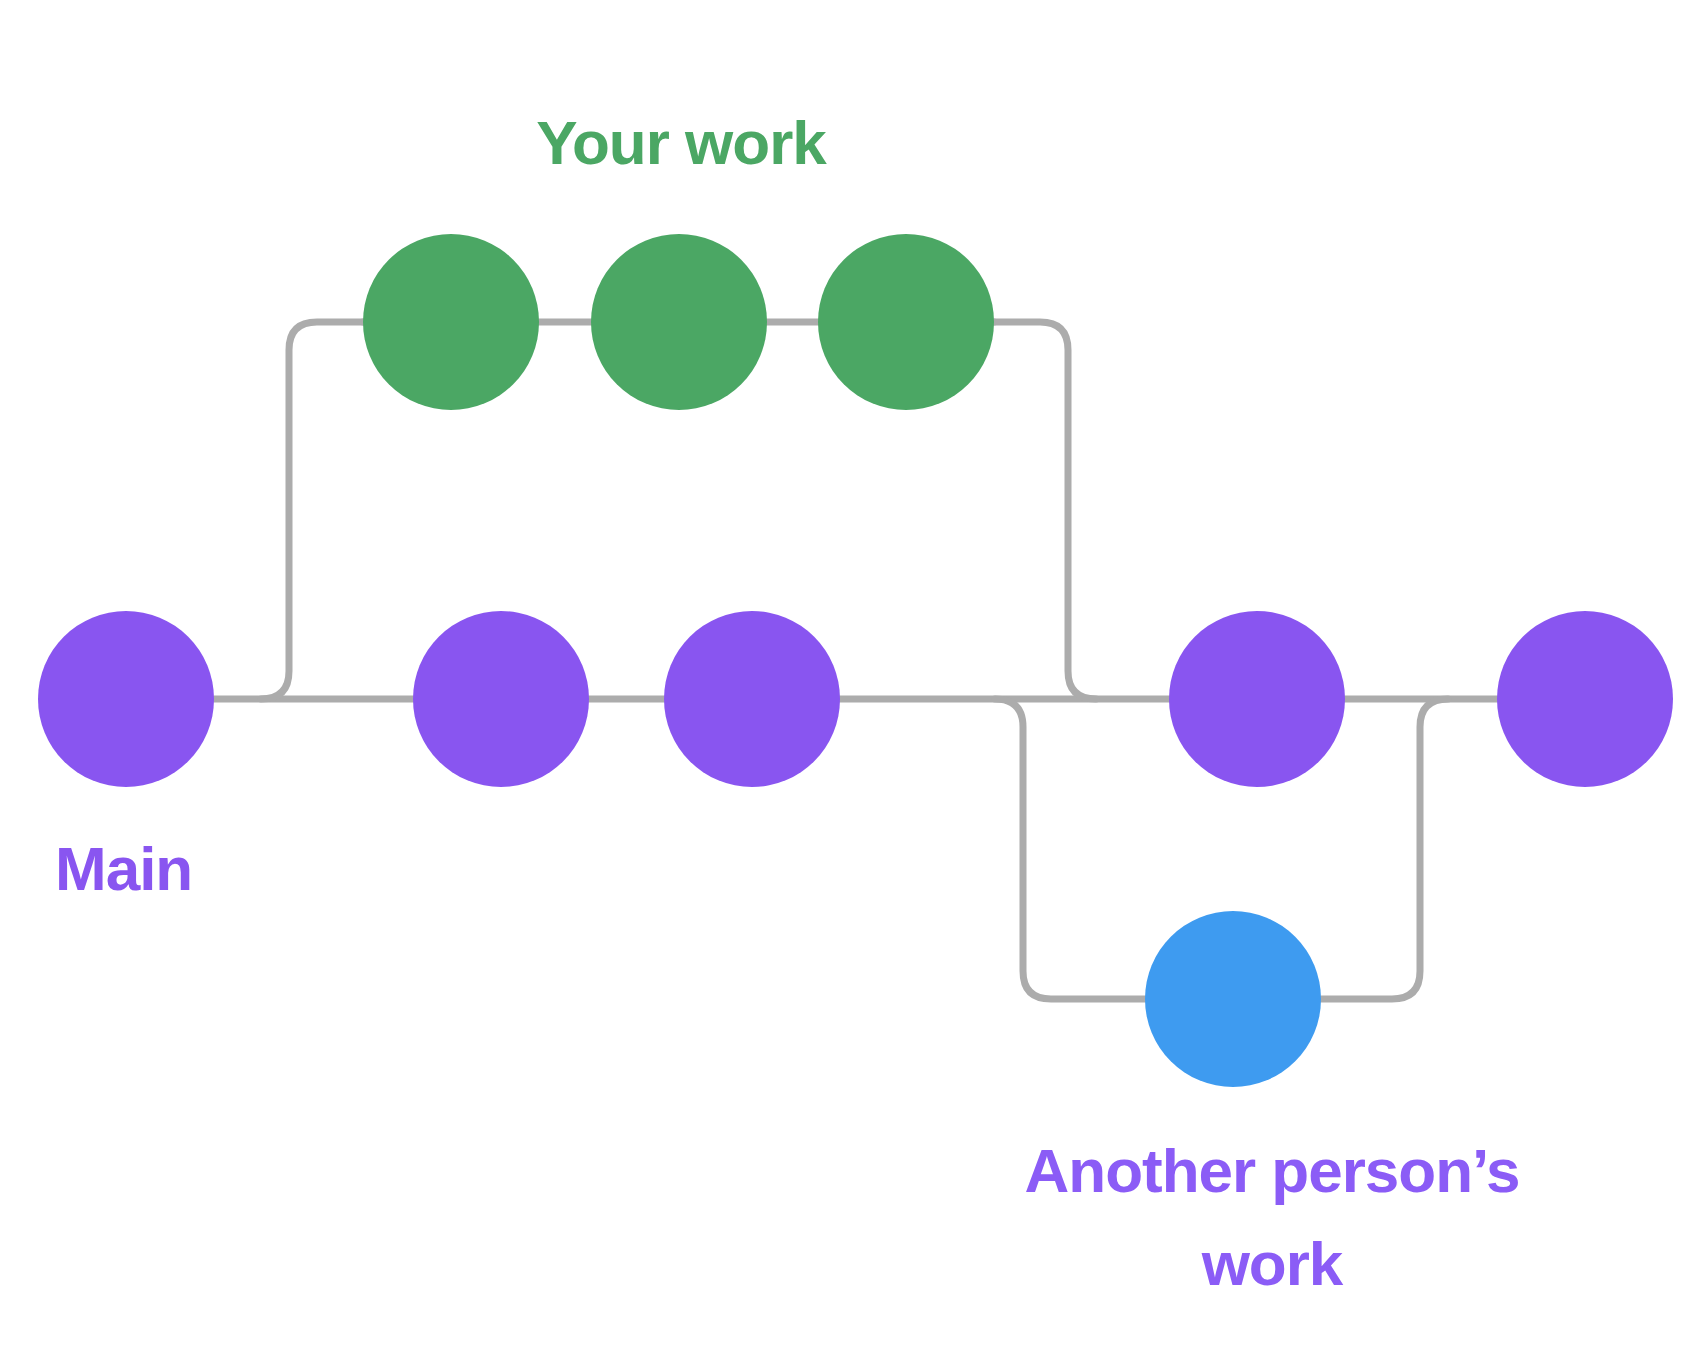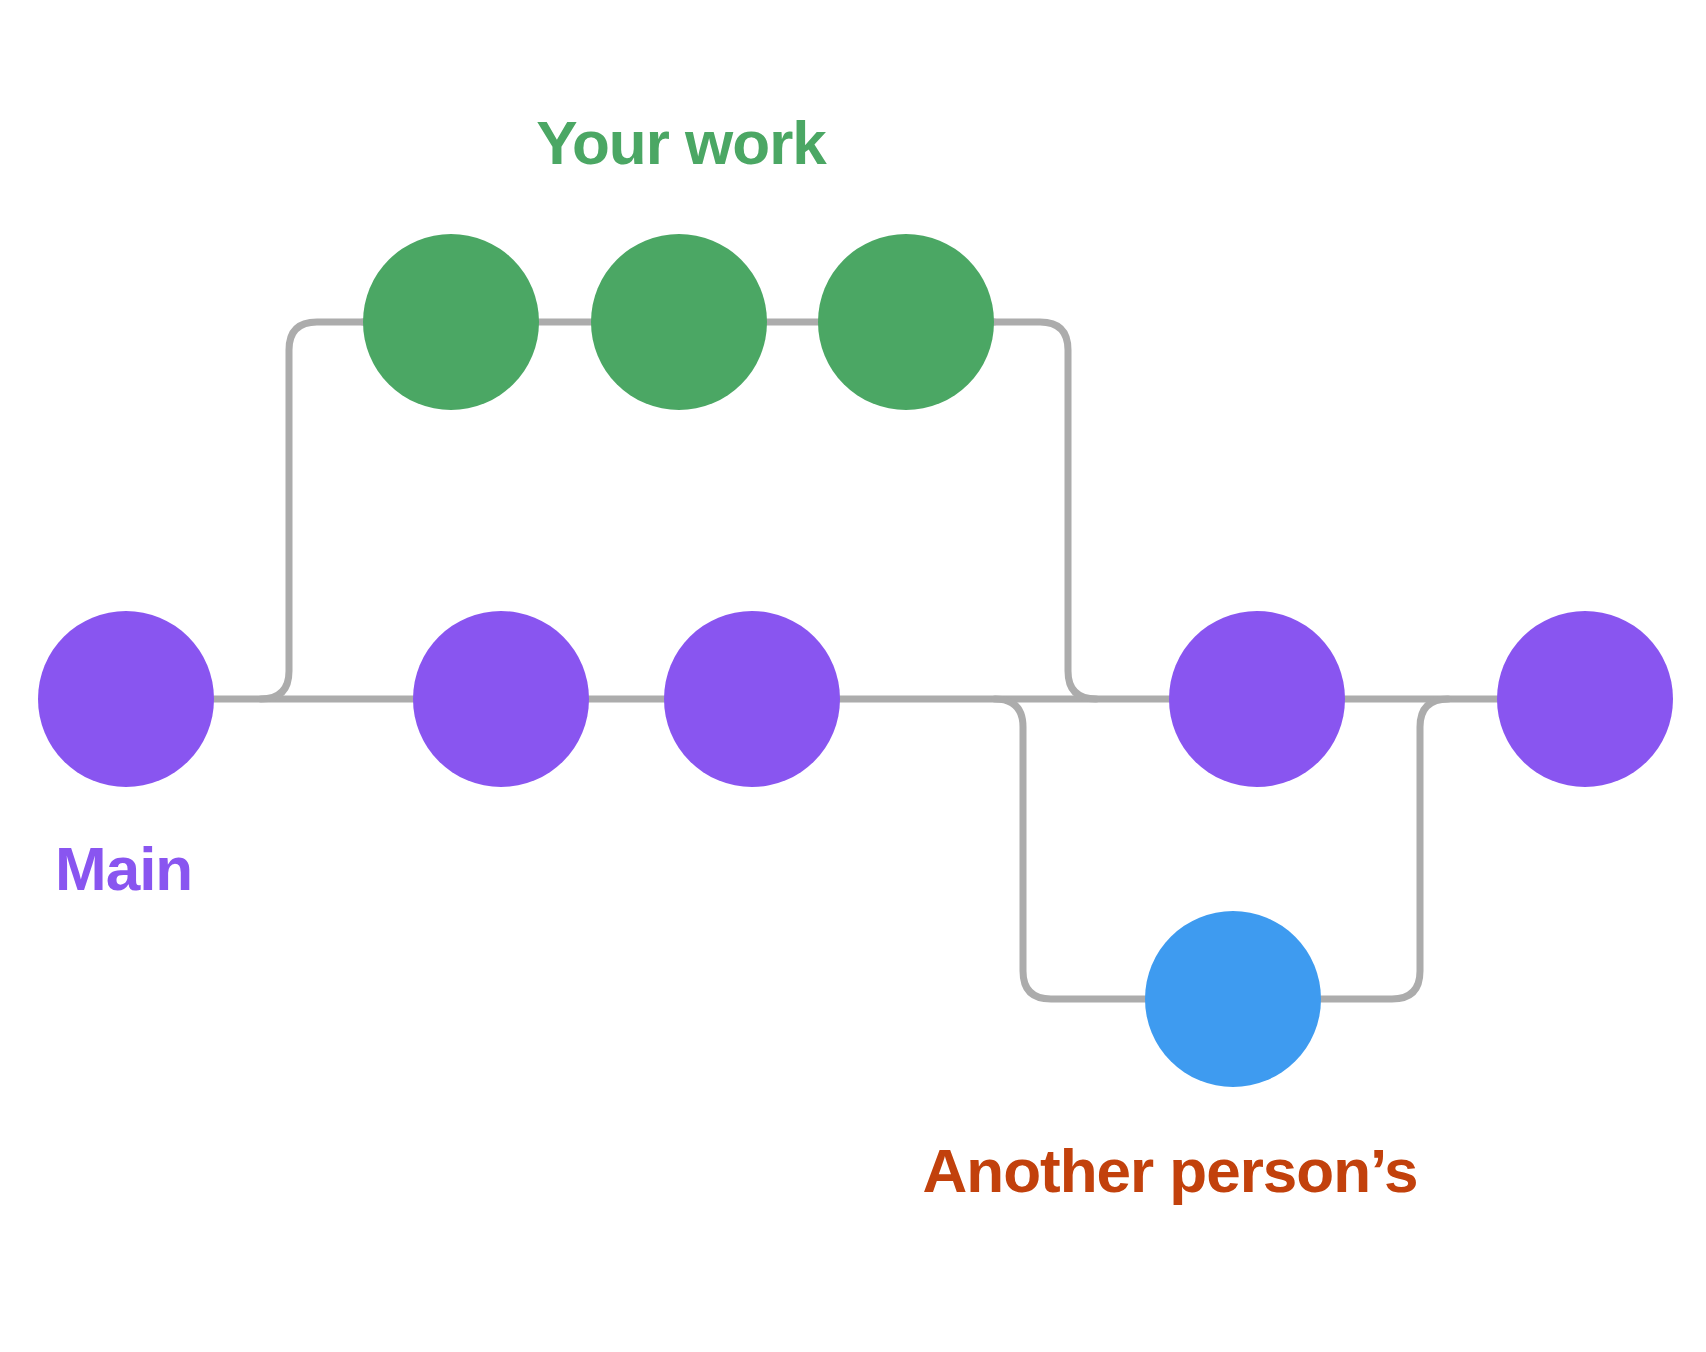--- a/index.html
+++ b/index.html
@@ -83,17 +83,18 @@
 
     <g>
       <circle cx="1233" cy="999" r="88" fill="#3e9bf0"></circle>
     </g>
   </svg>
 
   <div class="label centered" style="left: 681px; top: 112px; color: rgb(75, 167, 100);">Your work</div>
 
   <div class="label" style="left: 55px; top: 838px; color: rgb(137, 85, 240);">Main</div>
 
-  <div class="label-two-line" style="left: 1170px; top: 1124px; color: #c2410c;">
+  <div class="label-two-line" style="left: 1272px; top: 1124px; color: #8b5cf6;">
     <div>Another person’s</div>
+    <div>work</div>
   </div>
 
 </div>
 
 </body></html>

